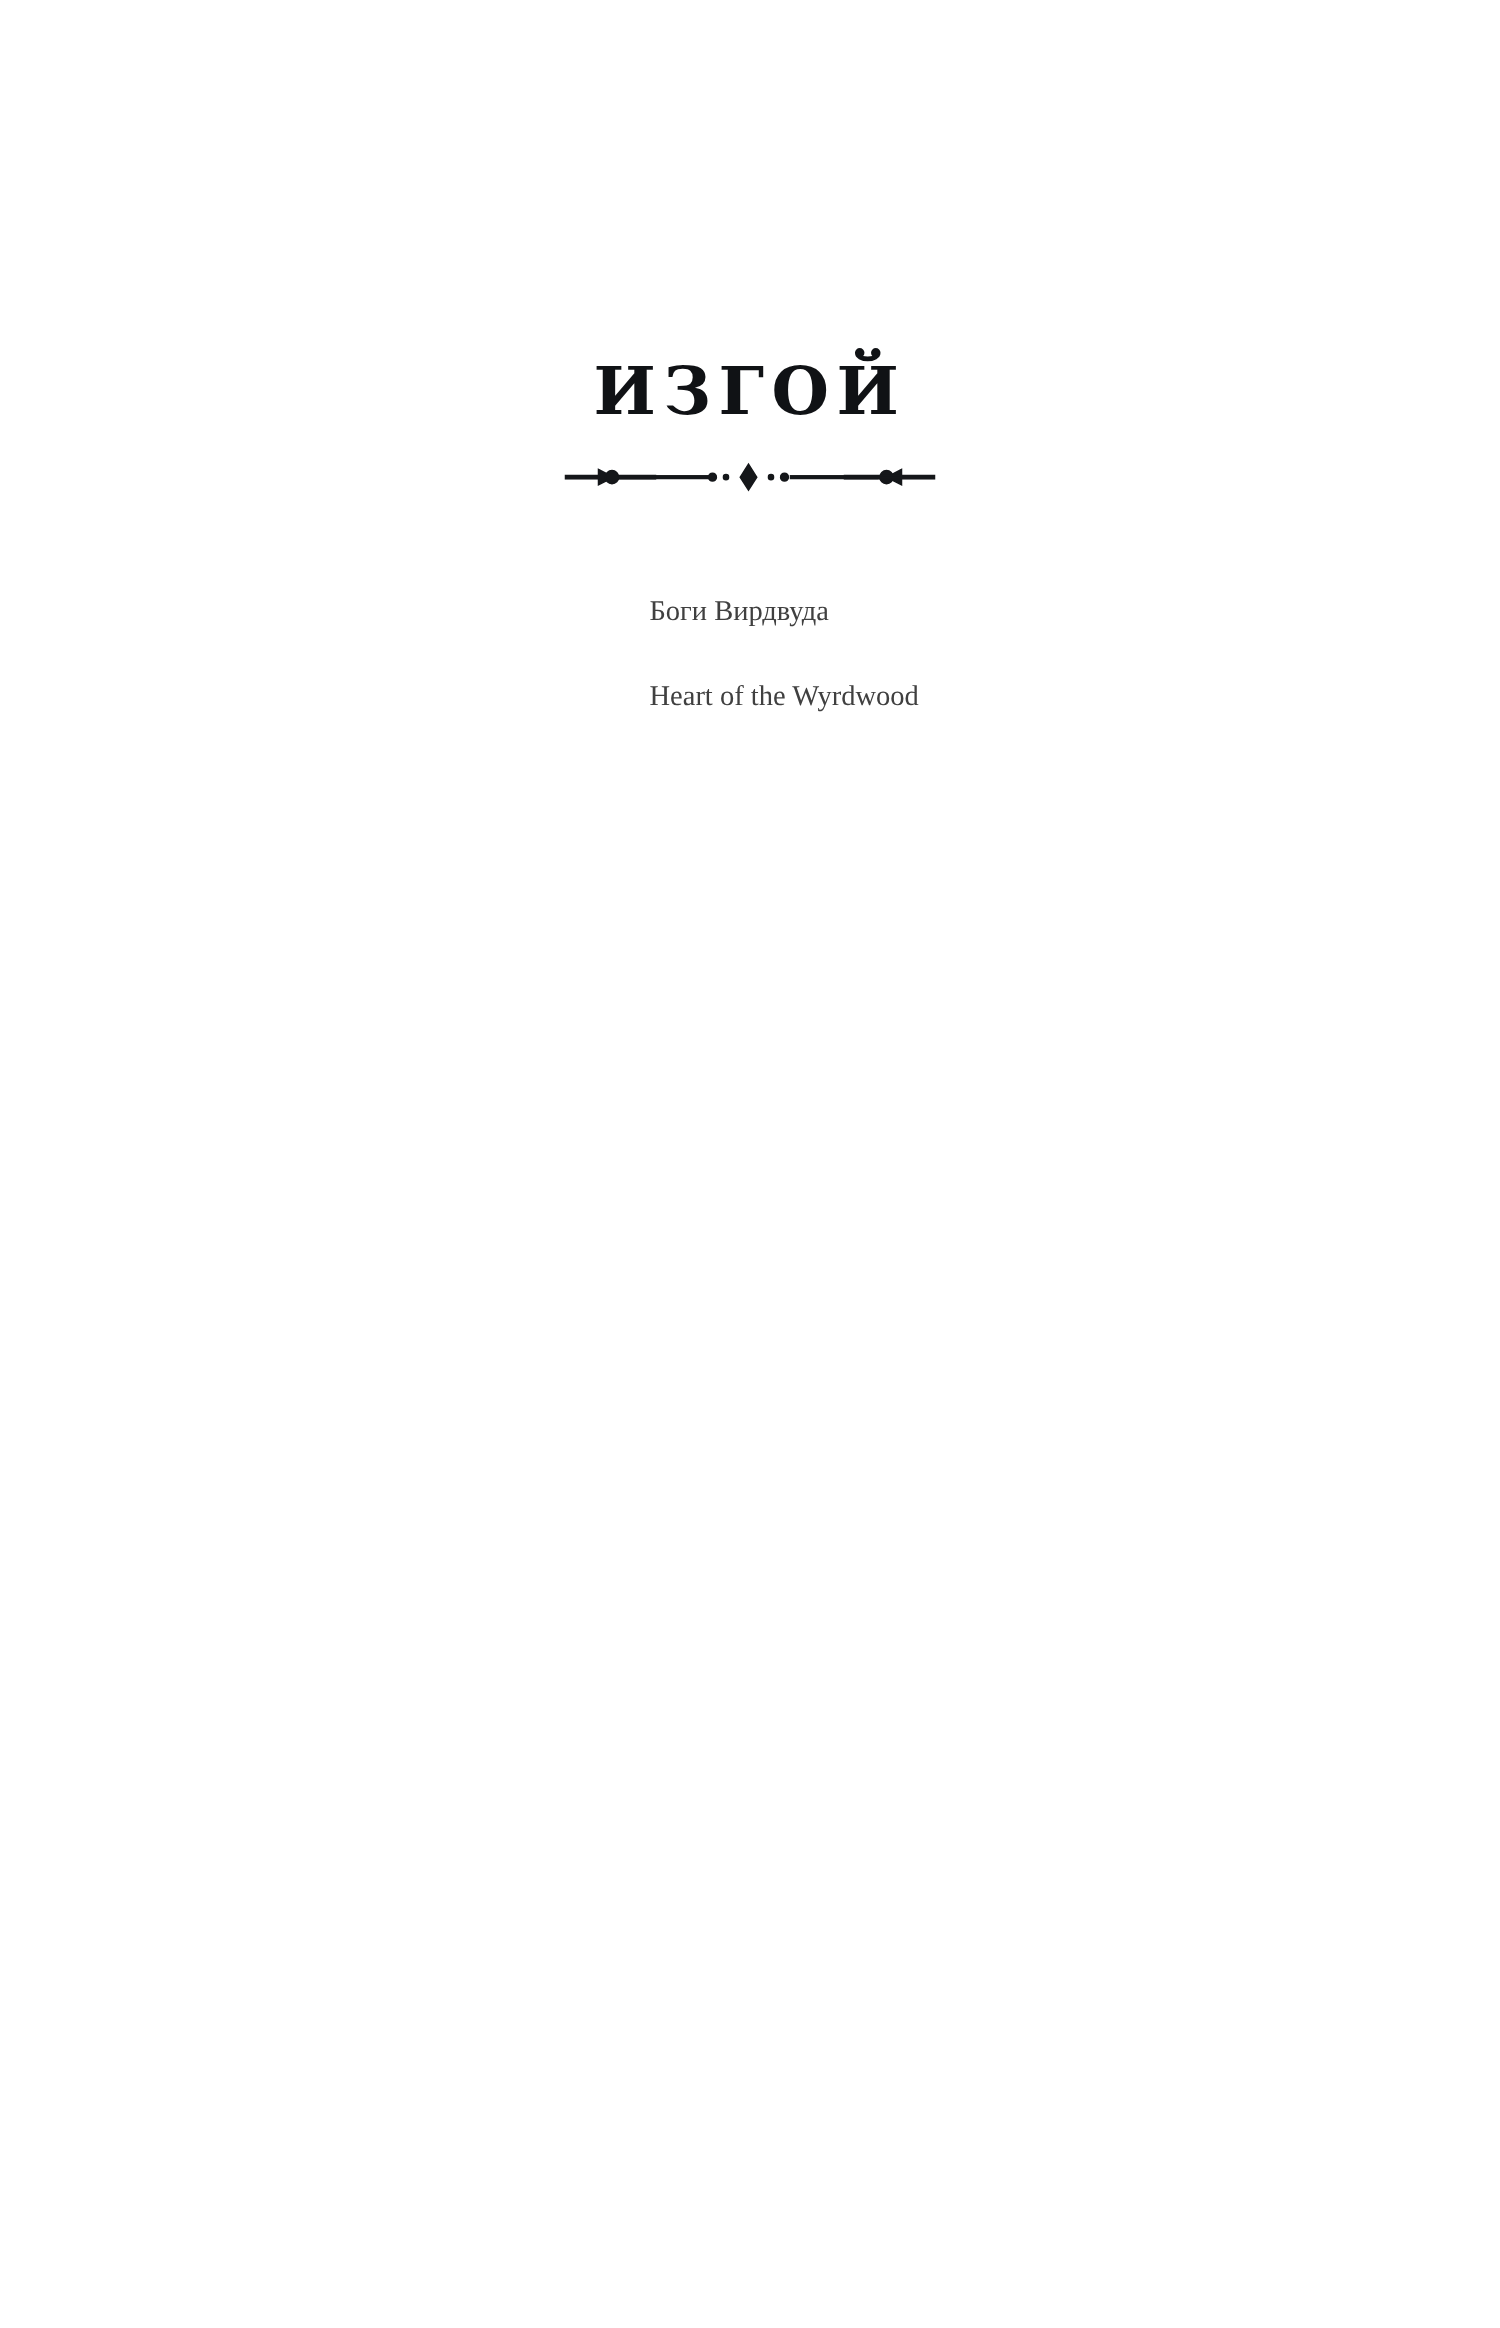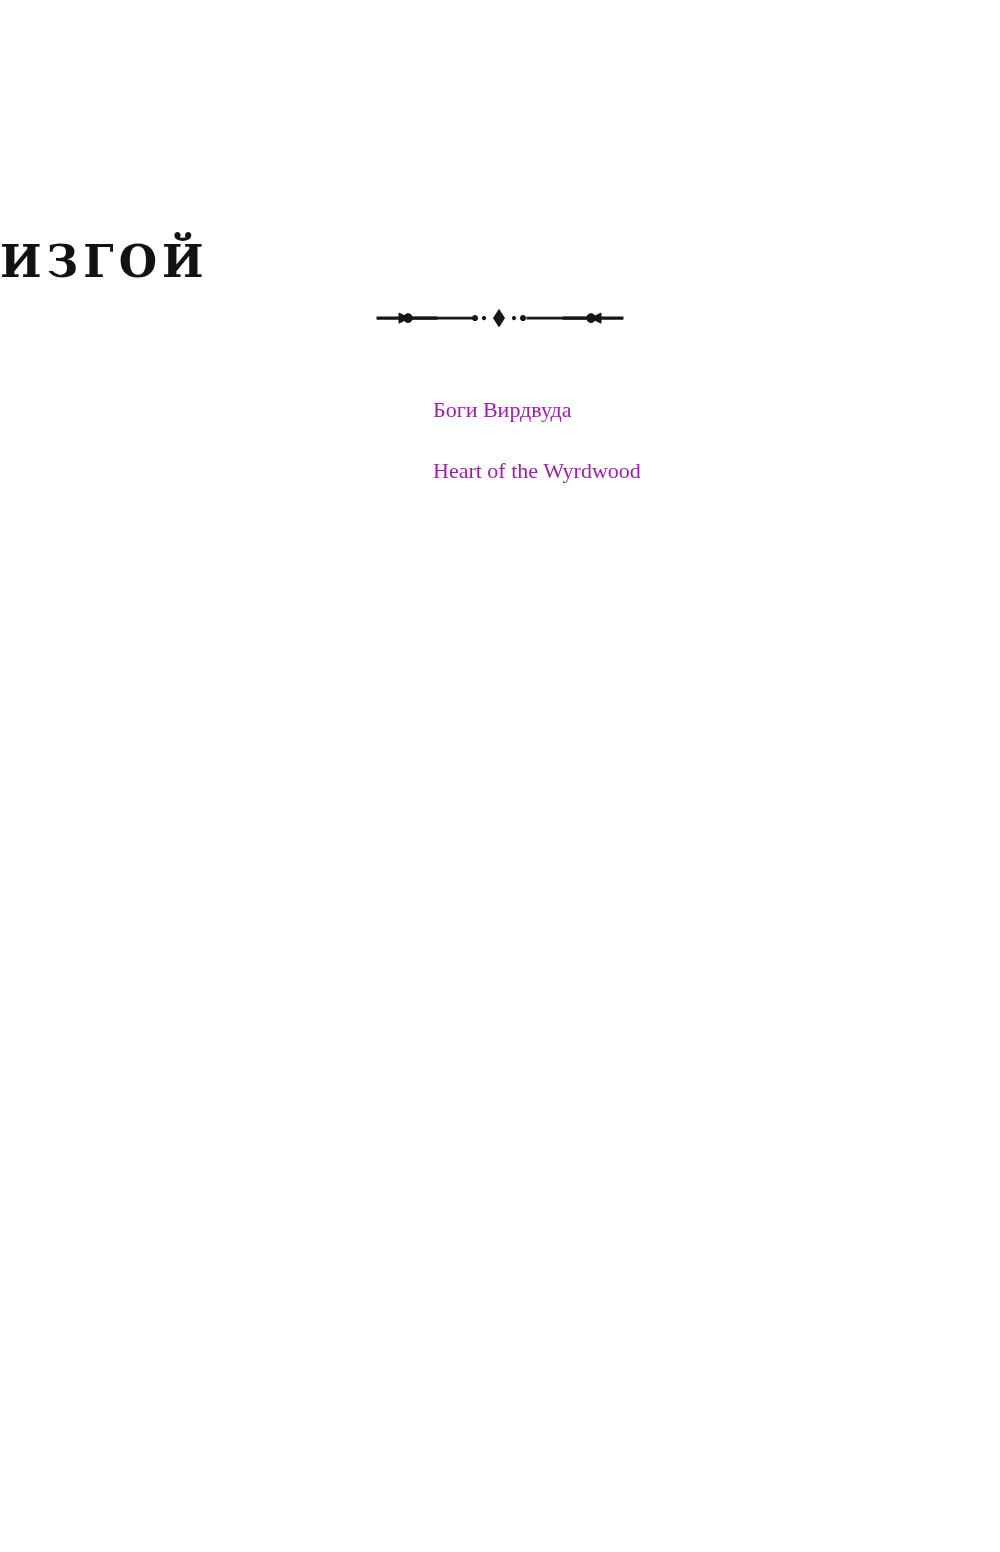--- a/index.html
+++ b/index.html
@@ -19,20 +19,21 @@
   .page {
     position: absolute;
     inset: 0;
   }
 
   .title {
     position: absolute;
     top: 238px;
     left: 0;
     width: 1000px;
+    text-align: center;
     font-family: "DejaVu Serif", serif;
     font-weight: 700;
     font-size: 44px;
     letter-spacing: 5px;
     text-transform: uppercase;
     line-height: 1.1;
     color: #101215;
   }
 
   .ornament {
@@ -51,23 +52,23 @@
 
   .series-list {
     position: absolute;
     top: 396px;
     left: 433px;
     width: 520px;
   }
 
   .series-item {
     font-family: "Liberation Serif", serif;
-    font-size: 22px;
+    font-size: 19px;
     line-height: 1.28;
-    color: #a21caf;
+    color: #404040;
     margin-bottom: 33px;
     white-space: nowrap;
   }
 
   .series-item:last-child {
     margin-bottom: 11px;
   }
 </style>
 </head>
 <body>

